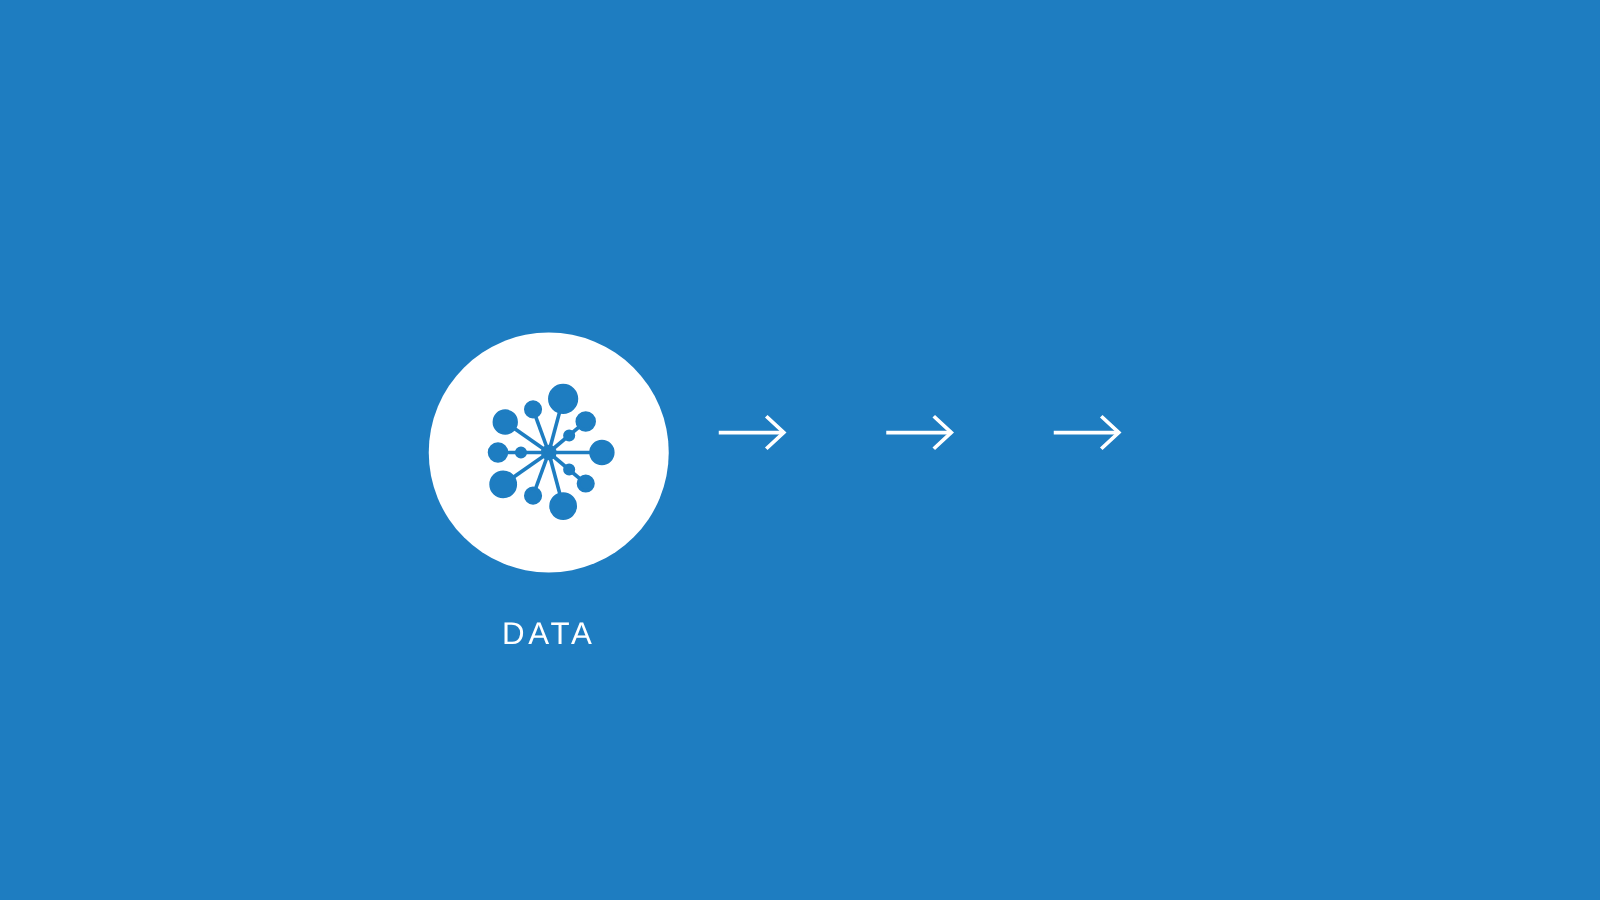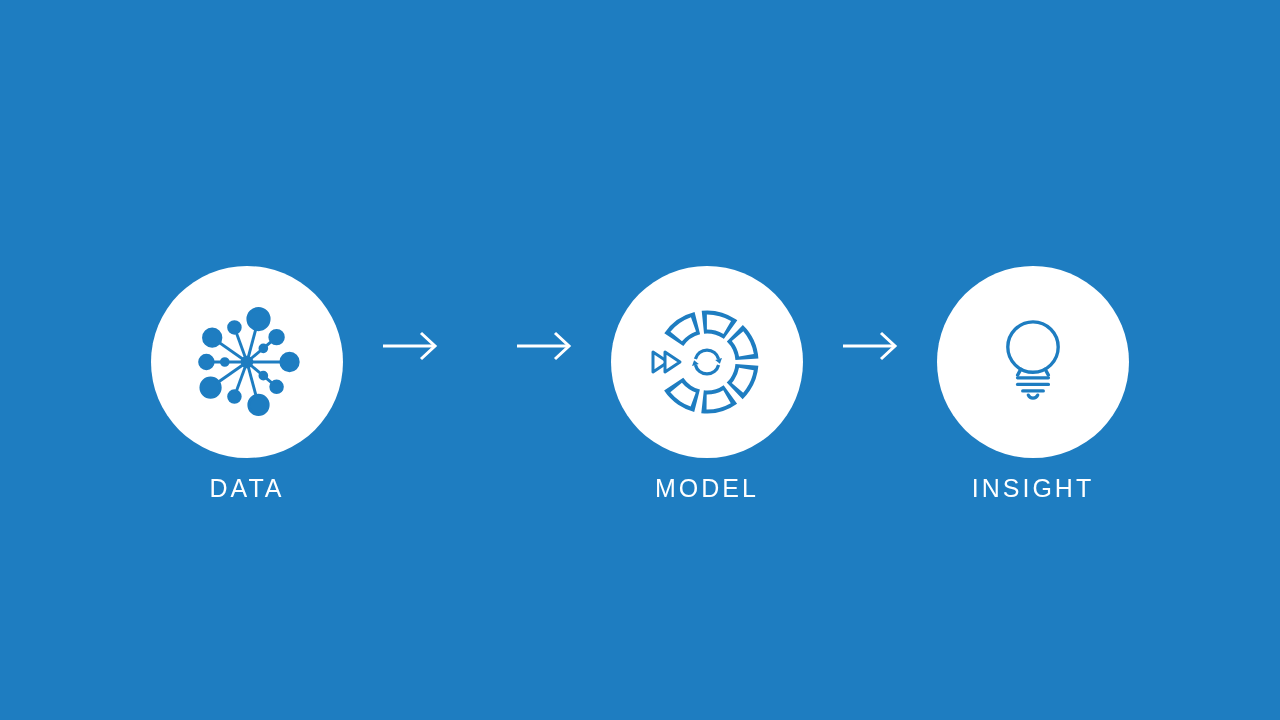--- a/index.html
+++ b/index.html
@@ -26,21 +26,21 @@
   .circle {
     width: 192px;
     height: 192px;
     border-radius: 50%;
     background: var(--circle-fill, #ffffff);
     display: flex;
     align-items: center;
     justify-content: center;
   }
   .label {
-    margin-top: 16px;
+    margin-top: 35px;
     color: var(--label-text, #ffffff);
     font-size: 25px;
     font-weight: 400;
     letter-spacing: 3px;
     white-space: nowrap;
   }
   .arrow-cell {
     width: 134px;
     height: 192px;
     display: flex;
@@ -101,65 +101,25 @@
 
     <div class="arrow-cell">
       <svg width="58" height="44" viewBox="0 0 58 44">
         <g stroke="var(--arrow)" stroke-width="3" fill="none">
           <line x1="2" y1="22" x2="54" y2="22"></line>
           <path d="M 40 9 L 54 22 L 40 35"></path>
         </g>
       </svg>
     </div>
 
-    <div class="stage">
-      <div class="circle">
-        <svg viewBox="-60 -60 120 120" width="120" height="120">
-
-          <g transform="rotate(-146)">
-            <circle r="40" fill="none" stroke="var(--icon)" stroke-width="23" stroke-dasharray="29.3 5.6 29.3 5.6 29.3 5.6 29.3 5.6 29.3 5.6 29.3 47.5"></circle>
-            <circle r="40" fill="none" stroke="var(--circle-fill)" stroke-width="15" stroke-dasharray="21.3 13.6 21.3 13.6 21.3 13.6 21.3 13.6 21.3 13.6 21.3 55.5" stroke-dashoffset="-4"></circle>
-          </g>
-
-          <g stroke="var(--icon)" stroke-width="3.2" fill="none">
-            <path d="M -11.6 -3 A 12 12 0 0 1 11.6 -3"></path>
-            <path d="M 11.6 3 A 12 12 0 0 1 -11.6 3"></path>
-          </g>
-          <polygon points="12.9,1.8 15.0,-3.9 8.2,-2.1" fill="var(--icon)"></polygon>
-          <polygon points="-12.9,-1.8 -15.0,3.9 -8.2,2.1" fill="var(--icon)"></polygon>
-
-          <g stroke="var(--icon)" stroke-width="3" fill="var(--circle-fill)" stroke-linejoin="round">
-            <path d="M -54 -10 L -39 0 L -54 10 Z"></path>
-            <path d="M -42 -10 L -27 0 L -42 10 Z"></path>
-          </g>
-        </svg>
-      </div>
-      <div class="label">MODEL</div>
-    </div>
 
     <div class="arrow-cell">
       <svg width="58" height="44" viewBox="0 0 58 44">
         <g stroke="var(--arrow)" stroke-width="3" fill="none">
           <line x1="2" y1="22" x2="54" y2="22"></line>
           <path d="M 40 9 L 54 22 L 40 35"></path>
         </g>
       </svg>
     </div>
 
-    <div class="stage">
-      <div class="circle">
-        <svg viewBox="-60 -60 120 120" width="112" height="112">
-          <g stroke="var(--icon)" stroke-width="3.6" fill="none" stroke-linecap="round">
-            <circle cx="0" cy="-16" r="27"></circle>
-            <line x1="-13" y1="7.7" x2="-16.5" y2="14"></line>
-            <line x1="13" y1="7.7" x2="16.5" y2="14"></line>
-            <line x1="-16.5" y1="17" x2="16.5" y2="17"></line>
-            <line x1="-16.5" y1="24" x2="16.5" y2="24"></line>
-            <line x1="-11" y1="31" x2="11" y2="31"></line>
-            <path d="M -5 35.5 A 5.5 5.5 0 0 0 5 35.5"></path>
-          </g>
-        </svg>
-      </div>
-      <div class="label">INSIGHT</div>
-    </div>
 
   </div>
 </div>
 
 </body></html>

